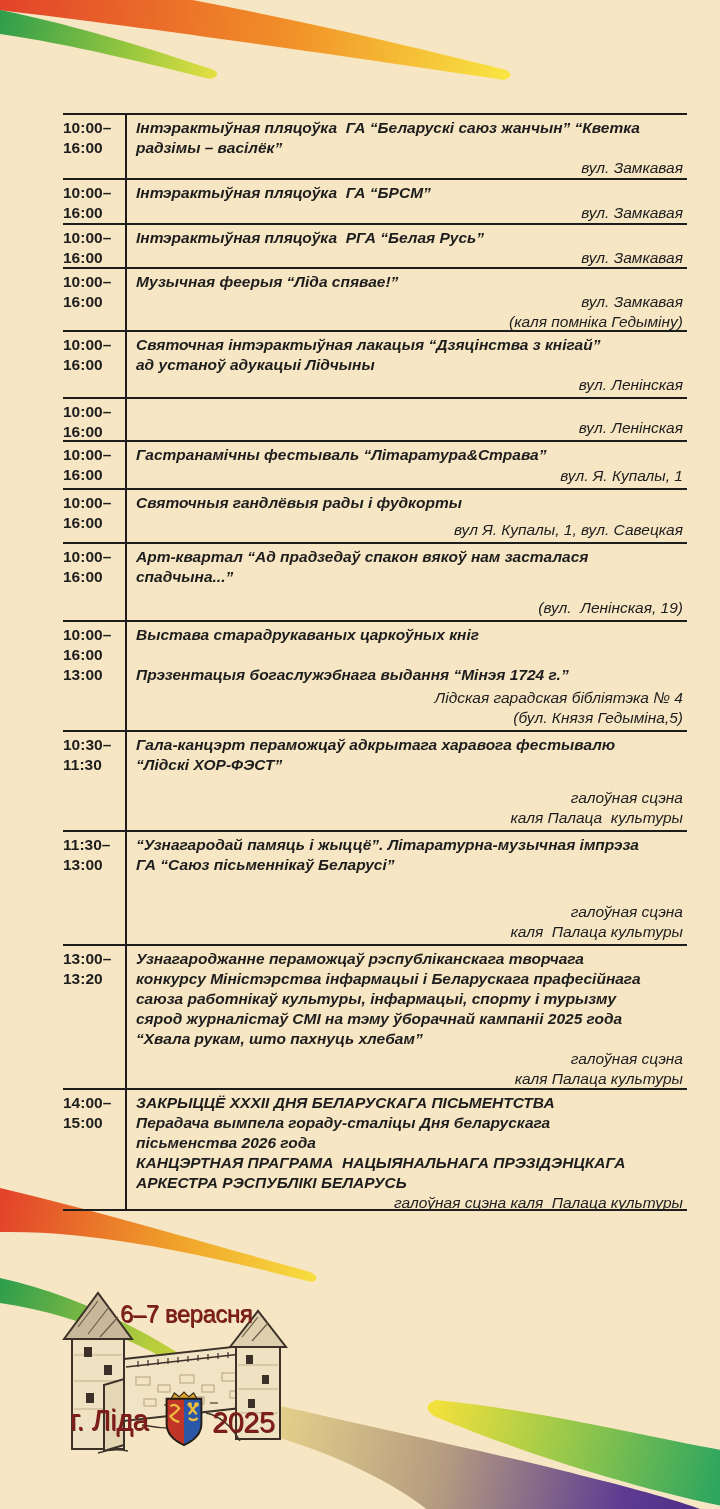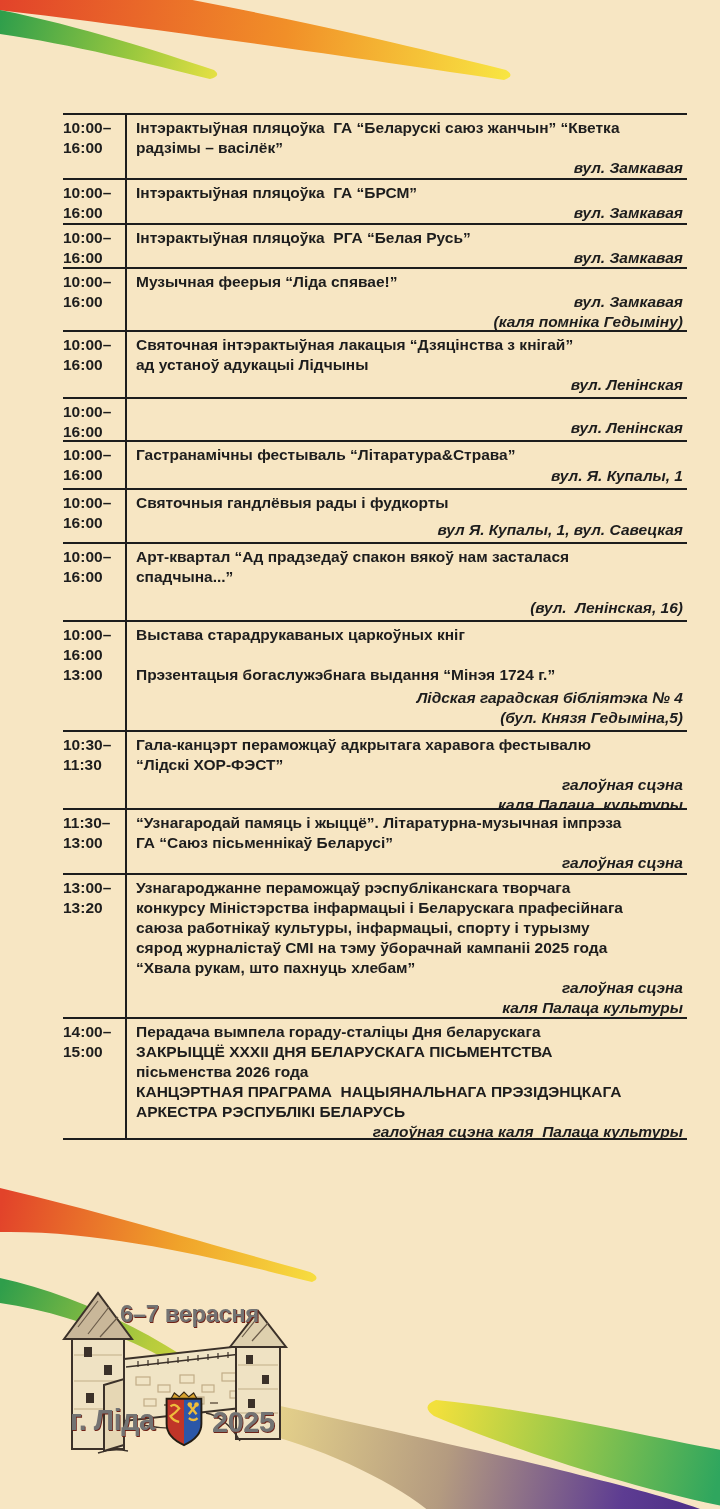--- a/index.html
+++ b/index.html
@@ -23,28 +23,28 @@
   .time {
     width:62px; flex:none; padding:3px 4px 2px 0;
     font-weight:700; font-size:15.5px;
   }
   .content {
     flex:1; border-left:2px solid #1d1d1d;
     padding:3px 4px 2px 9px;
     display:flex; flex-direction:column;
   }
   .line { line-height:20px; min-height:20px; font-size:15.5px; white-space:pre; }
-  .titles .line { font-weight:700; }
+  .titles .line { font-weight:700;font-style:italic; }
   .addr { margin-top:auto; text-align:right; }
-  .addr .line { font-style:italic; font-weight:700; }
+  .addr .line { font-style:italic; font-weight:400; }
 
   
   .castle-wrap { position:absolute; left:46px; top:1285px; width:250px; height:190px; z-index:3; }
   .red-text {
-    position:absolute; z-index:4; font-weight:700; color:#737373;
+    position:absolute; z-index:4; font-weight:400; color:#7f1d1d;
     text-shadow:0.8px 0.8px 0 #6f2318; letter-spacing:-0.5px; white-space:pre;text-align:right;
   }
   .footer-dates { left:120px; top:1300px; font-size:24px; }
   .footer-city  { left:70px;  top:1404px; font-size:29px; }
   .footer-year  { left:212px; top:1406px; font-size:29px; }
   .coat-wrap { position:absolute; left:160px; top:1391px; width:48px; height:58px; z-index:4; }
 </style>
 </head>
 <body>
 
@@ -214,21 +214,21 @@
         <div class="cell time">
           <div class="line">10:00–</div>
           <div class="line">16:00</div>
         </div>
         <div class="cell content">
           <div class="titles">
             <div class="line">Арт-квартал “Ад прадзедаў спакон вякоў нам засталася</div>
             <div class="line">спадчына...”</div>
           </div>
           <div class="addr">
-            <div class="line">(вул.  Ленінская, 16)</div>
+            <div class="line">(вул.  Ленінская, 19)</div>
           </div>
         </div>
       </div>
       <div class="row" style="height: 110px;">
         <div class="cell time">
           <div class="line">10:00–</div>
           <div class="line">16:00</div>
           <div class="line">13:00</div>
         </div>
         <div class="cell content">
@@ -236,37 +236,37 @@
             <div class="line">Выстава старадрукаваных царкоўных кніг</div>
             <div class="line">&nbsp;</div>
             <div class="line">Прэзентацыя богаслужэбнага выдання “Мінэя 1724 г.”</div>
           </div>
           <div class="addr">
             <div class="line">Лідская гарадская бібліятэка № 4</div>
             <div class="line">(бул. Князя Гедыміна,5)</div>
           </div>
         </div>
       </div>
-      <div class="row" style="height: 78px;">
+      <div class="row" style="height: 100px;">
         <div class="cell time">
           <div class="line">10:30–</div>
           <div class="line">11:30</div>
         </div>
         <div class="cell content">
           <div class="titles">
             <div class="line">Гала-канцэрт пераможцаў адкрытага харавога фестывалю</div>
             <div class="line">“Лідскі ХОР-ФЭСТ”</div>
           </div>
           <div class="addr">
             <div class="line">галоўная сцэна</div>
             <div class="line">каля Палаца  культуры</div>
           </div>
         </div>
       </div>
-      <div class="row" style="height: 65px;">
+      <div class="row" style="height: 114px;">
         <div class="cell time">
           <div class="line">11:30–</div>
           <div class="line">13:00</div>
         </div>
         <div class="cell content">
           <div class="titles">
             <div class="line">“Узнагародай памяць і жыццё”. Літаратурна-музычная імпрэза</div>
             <div class="line">ГА “Саюз пісьменнікаў Беларусі”</div>
           </div>
           <div class="addr">
@@ -294,22 +294,22 @@
           </div>
         </div>
       </div>
       <div class="row" style="height: 121px;">
         <div class="cell time">
           <div class="line">14:00–</div>
           <div class="line">15:00</div>
         </div>
         <div class="cell content">
           <div class="titles">
+            <div class="line">ЗАКРЫЦЦЁ XXXII ДНЯ БЕЛАРУСКАГА ПІСЬМЕНТСТВА</div>
             <div class="line">Перадача вымпела гораду-сталіцы Дня беларускага</div>
-            <div class="line">ЗАКРЫЦЦЁ XXXII ДНЯ БЕЛАРУСКАГА ПІСЬМЕНТСТВА</div>
             <div class="line">пісьменства 2026 года</div>
             <div class="line">КАНЦЭРТНАЯ ПРАГРАМА  НАЦЫЯНАЛЬНАГА ПРЭЗІДЭНЦКАГА</div>
             <div class="line">АРКЕСТРА РЭСПУБЛІКІ БЕЛАРУСЬ</div>
           </div>
           <div class="addr">
             <div class="line">галоўная сцэна каля  Палаца культуры</div>
           </div>
         </div>
       </div>
     </div>

